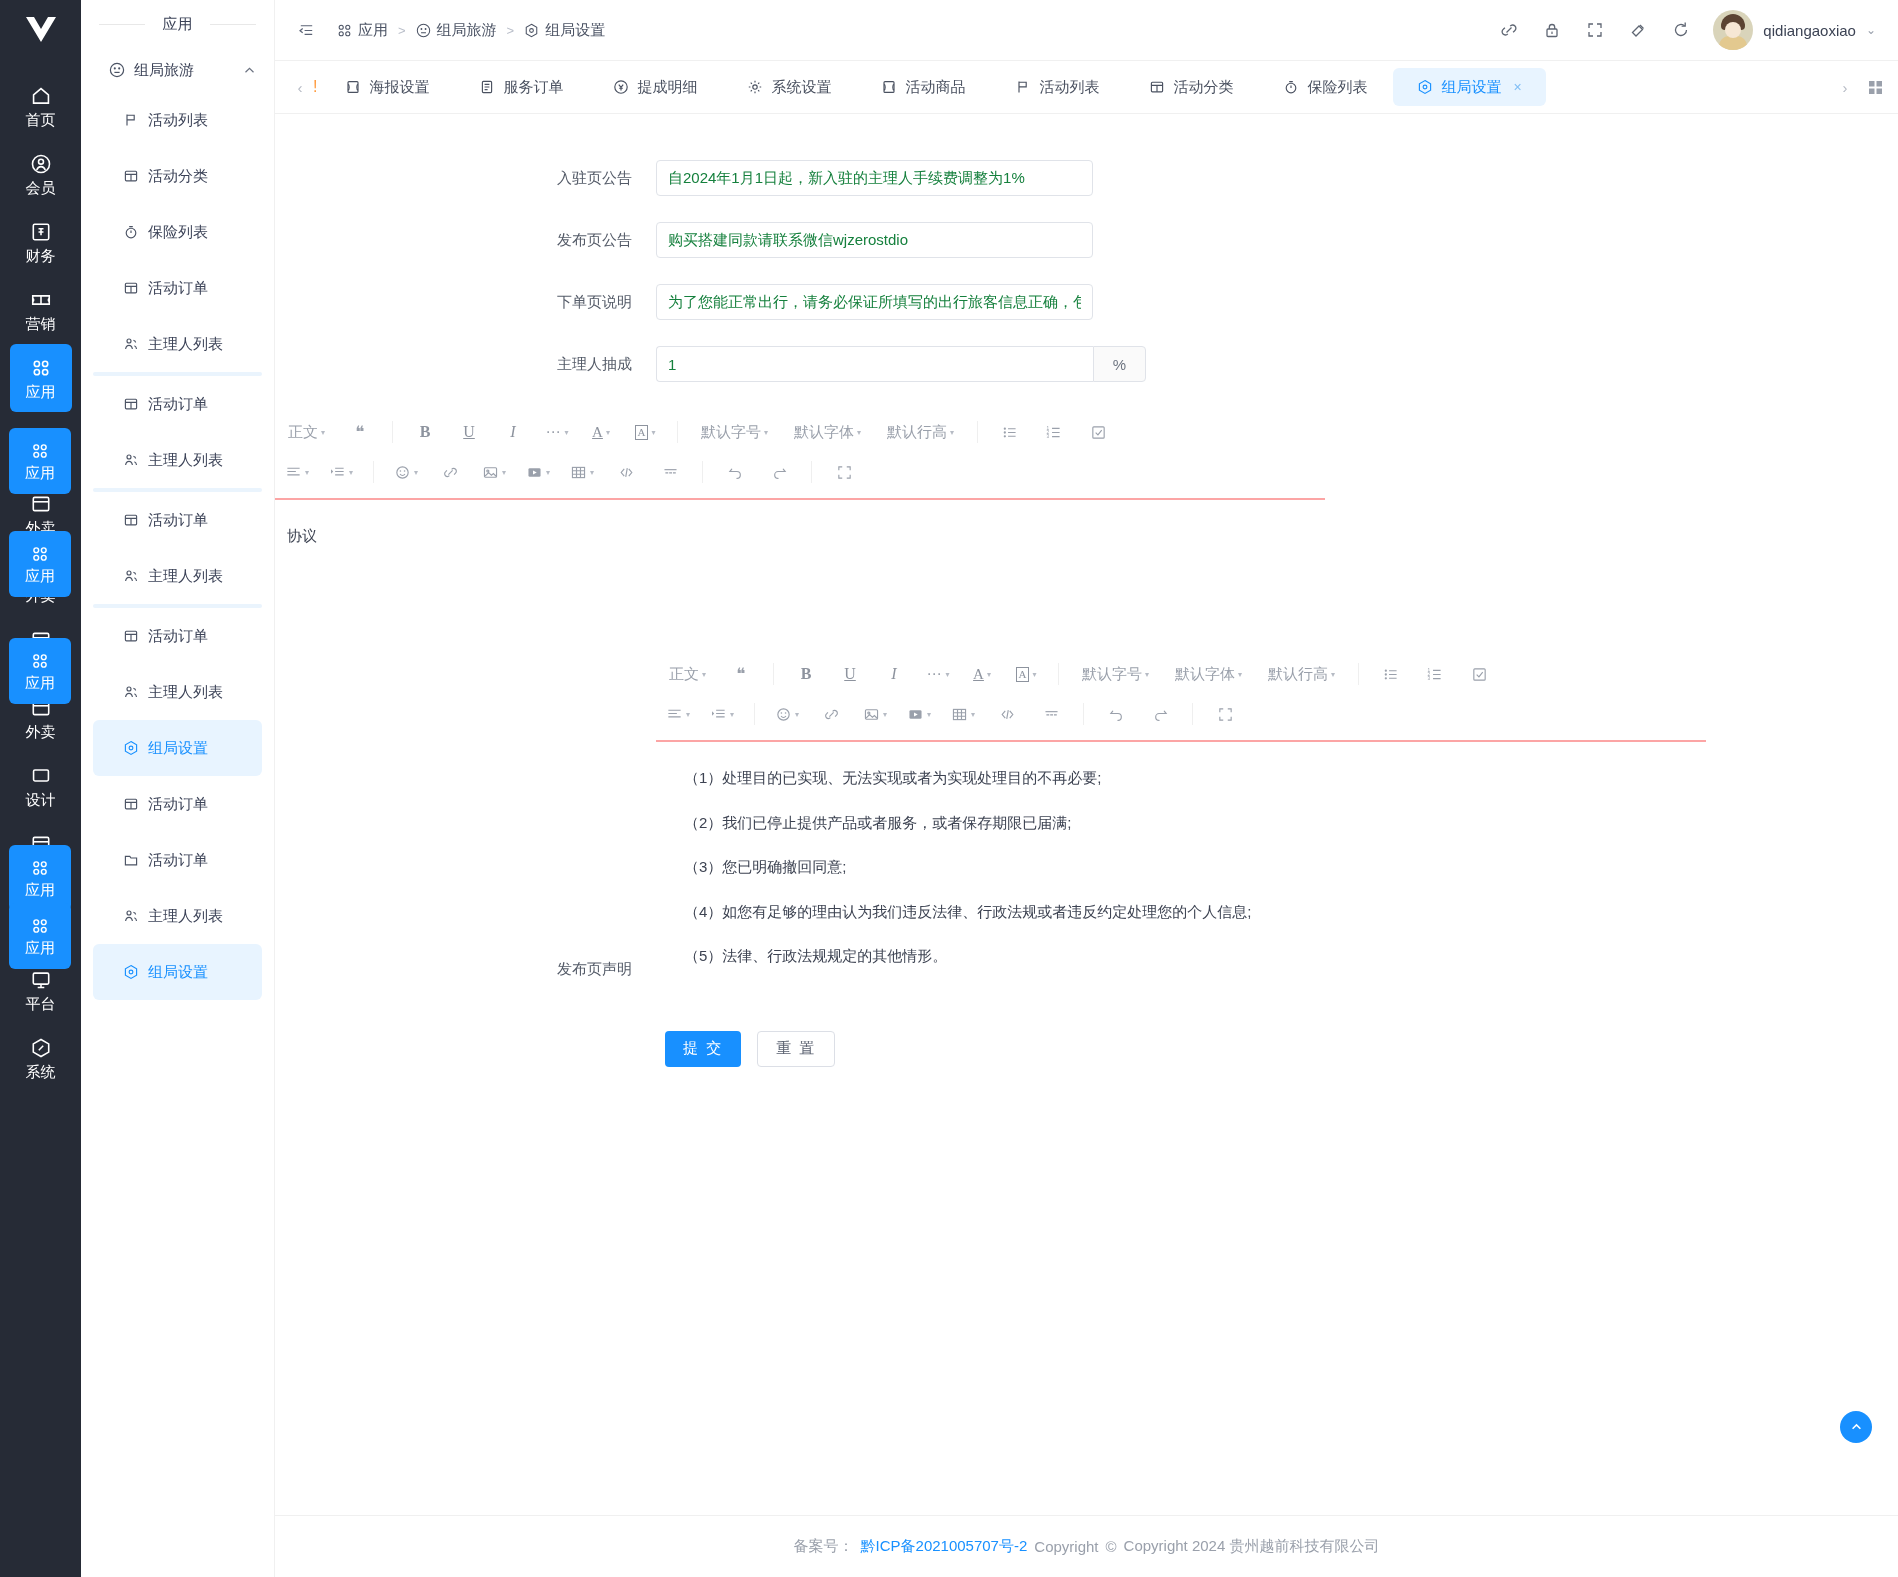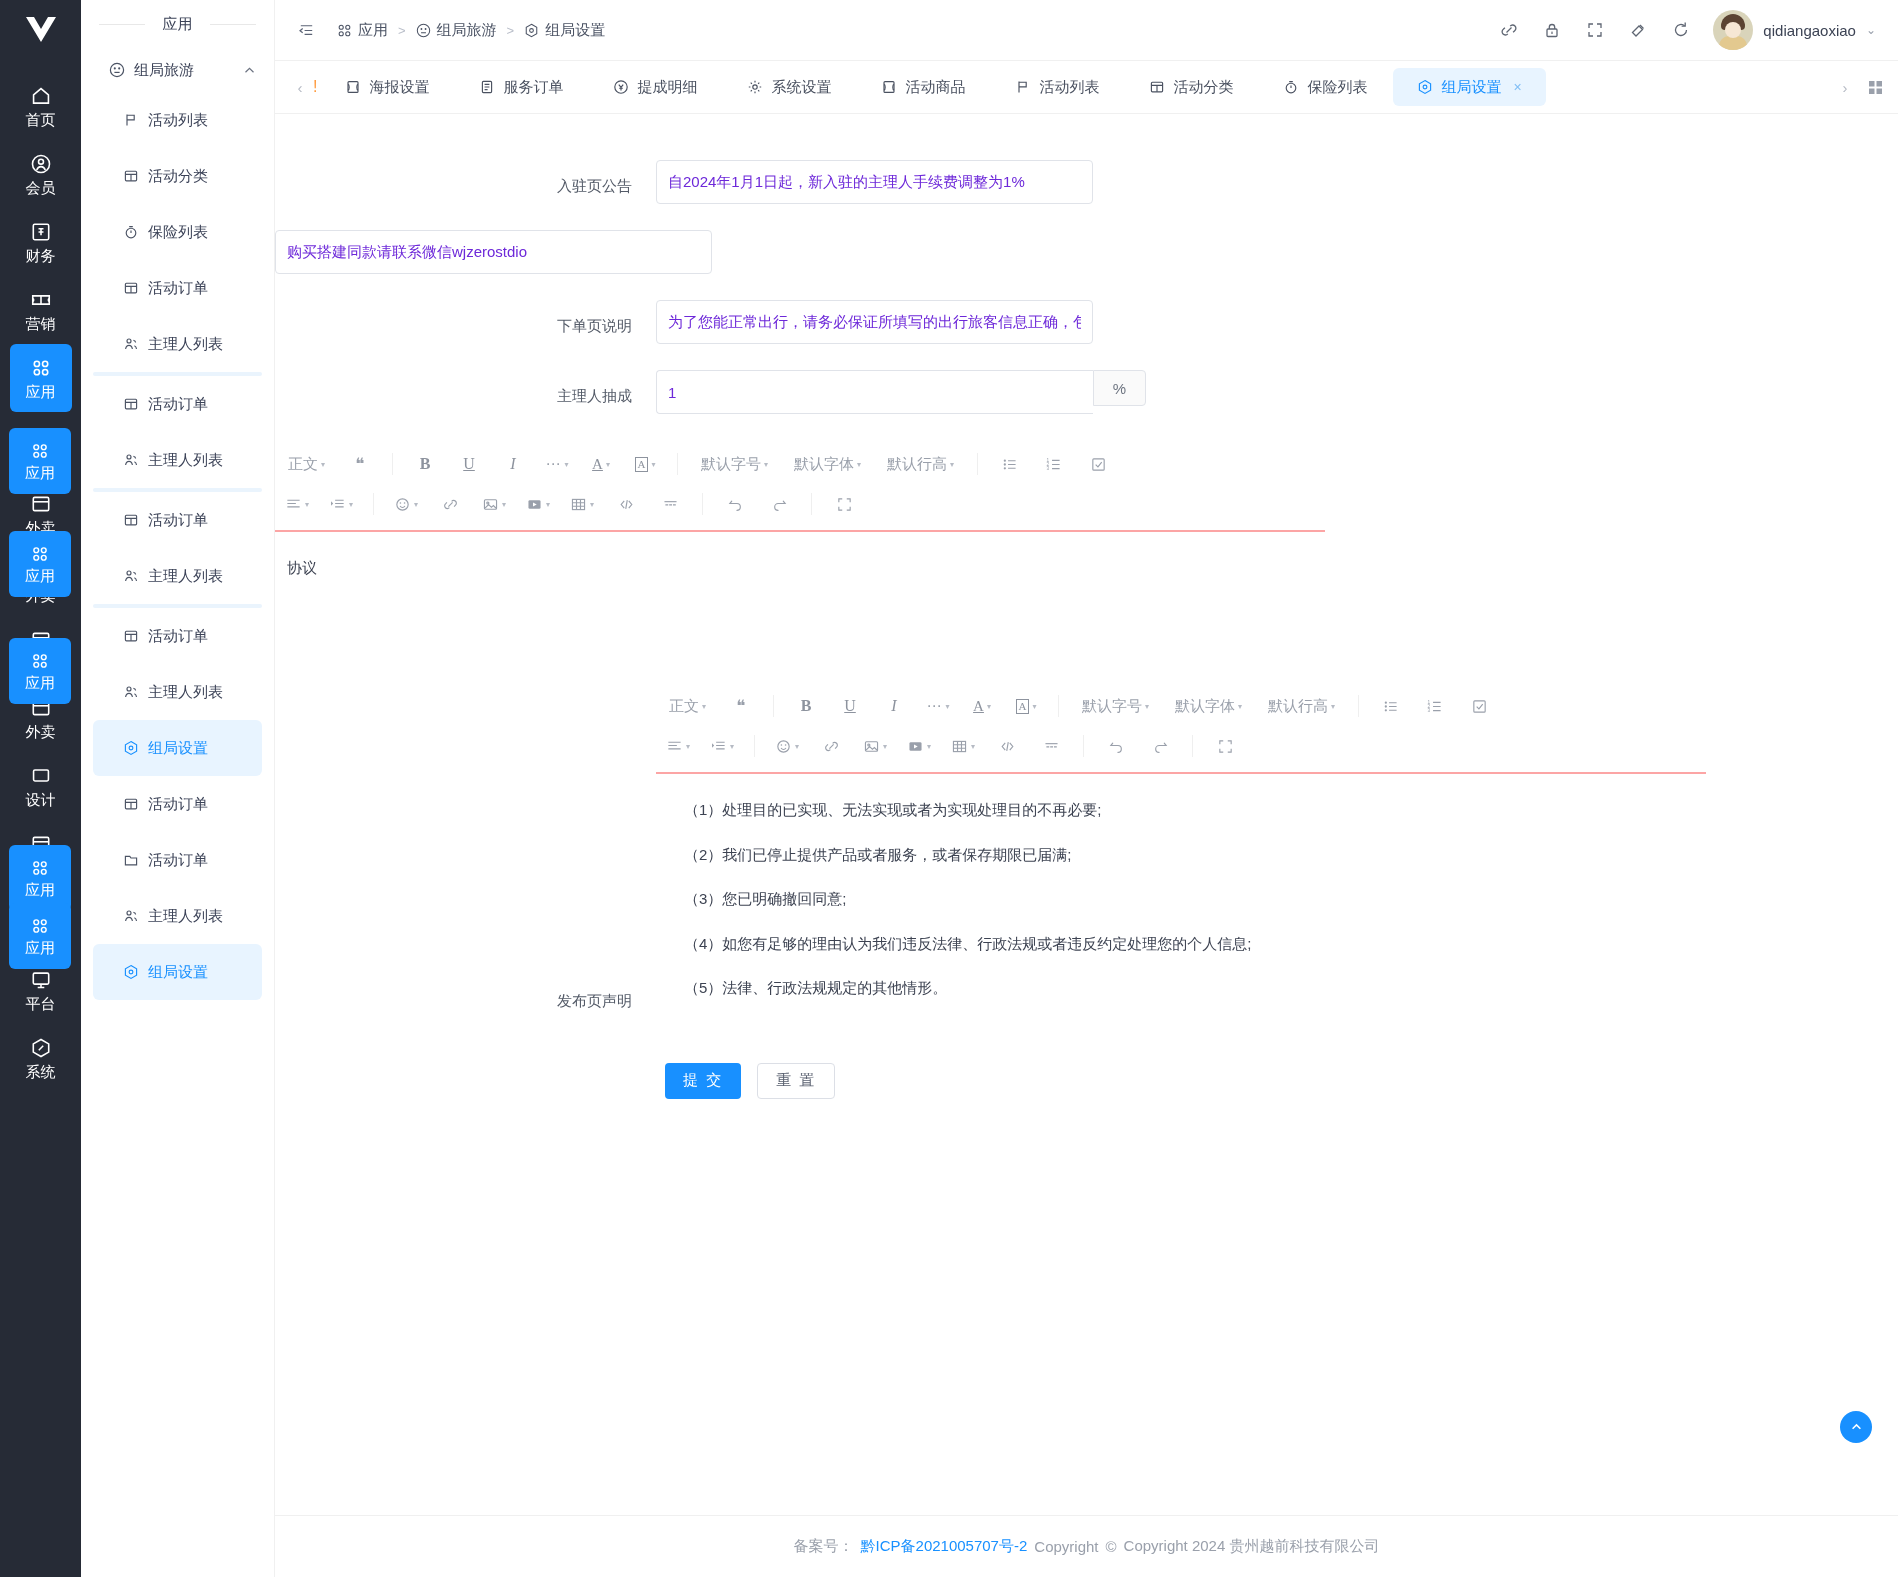--- a/index.html
+++ b/index.html
@@ -114,22 +114,22 @@
   
   .content { flex: 1; overflow: hidden; position: relative; background: #fff; }
   .form { padding: 46px 0 0 0; }
   .row { display: flex; align-items: flex-end; margin-bottom: 26px; }
   .row-label {
     width: 381px; flex: 0 0 381px; text-align: right; padding-right: 24px;
     font-size: 15px; color: #545b68; line-height: 36px;
   }
   .field { flex: 1; min-width: 0; }
   .txt {
-    width: 437px; height: 44px; border: 1px solid #e0e3e9; border-radius: 4px;
-    padding: 0 11px; font-size: 15px; color: #6d28d9; background: #fff;
+    width: 437px; height: 36px; border: 1px solid #e0e3e9; border-radius: 4px;
+    padding: 0 11px; font-size: 15px; color: #15803d; background: #fff;
     font-family: inherit; outline: none;
   }
   .txt::placeholder { color: #bfc4cd; }
   .num-wrap { display: flex; width: 490px; }
   .num-wrap .txt { width: 437px; border-radius: 4px 0 0 4px; border-right: none; }
   .num-suffix {
     width: 53px; height: 36px; border: 1px solid #e0e3e9; border-radius: 0 4px 4px 0;
     background: #fafafa; display:flex; align-items:center; justify-content:center;
     color:#6d7480; font-size:15px;
   }
@@ -768,20 +768,21 @@
       <div class="form">
 
         <div class="row">
           <div class="row-label">入驻页公告</div>
           <div class="field">
             <input class="txt" value="自2024年1月1日起，新入驻的主理人手续费调整为1%" placeholder="请输入入驻页公告" style="">
           </div>
         </div>
 
         <div class="row">
+          <div class="row-label">发布页公告</div>
           <div class="field">
             <input class="txt" value="购买搭建同款请联系微信wjzerostdio" placeholder="请输入发布页公告" style="">
           </div>
         </div>
 
         <div class="row">
           <div class="row-label">下单页说明</div>
           <div class="field">
             <input class="txt" value="为了您能正常出行，请务必保证所填写的出行旅客信息正确，包括" placeholder="请输入下单页说明" style="">
           </div>

